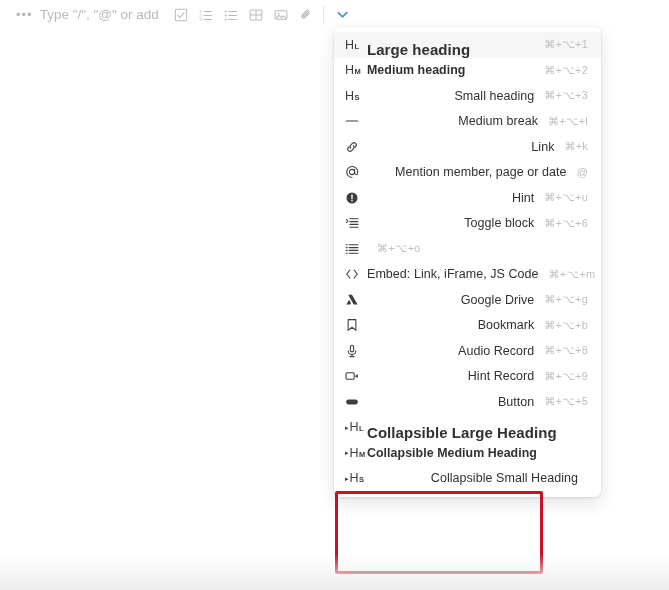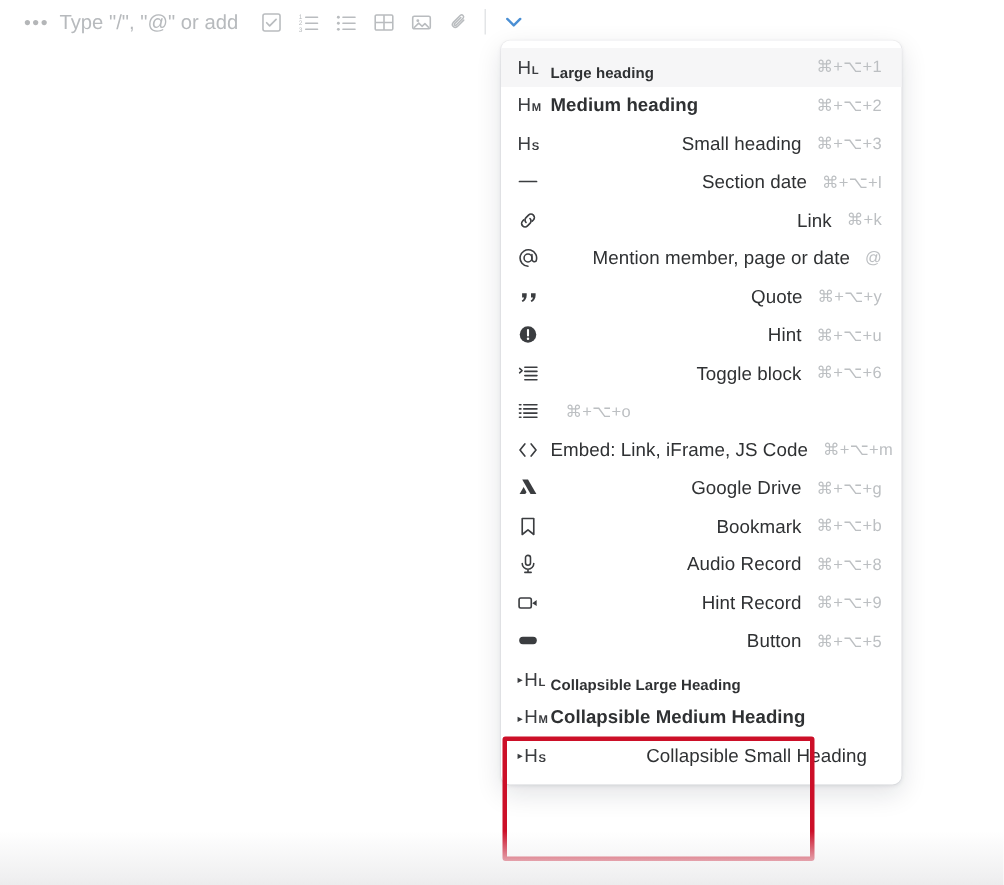--- a/index.html
+++ b/index.html
@@ -117,21 +117,21 @@
     justify-content: flex-start;
     color: #3b3d40;
   }
   .mi-label {
     flex: 1;
     font-size: 12.5px;
     color: #2f3133;
     white-space: nowrap;
     letter-spacing: 0.05px;
   }
-  .mi-label.w-bold   { font-weight: bold; font-size: 10px; margin-top: 10px; }
+  .mi-label.w-bold   { font-weight: bold; font-size: 15px; margin-top: 10px; }
   .mi-label.w-semi   { font-weight: bold; font-size: 12.4px; }
   .mi-label.w-normal { font-weight: normal; text-align: right; }
   .mi-shortcut {
     font-size: 11px;
     color: #bcbfc2;
     white-space: nowrap;
     letter-spacing: 0.2px;
     margin-left: 10px;
   }
 
@@ -254,21 +254,21 @@
       </span>
       <span class="mi-label w-normal">Small heading</span>
       <span class="mi-shortcut">⌘+⌥+3</span>
     </div>
     <div class="menu-item">
       <span class="mi-icon">
         <svg width="14" height="14" viewBox="0 0 16 16">
           <path d="M1.5 8h13" stroke="currentColor" stroke-width="1.3" stroke-linecap="round"></path>
         </svg>
       </span>
-      <span class="mi-label w-normal">Section date</span>
+      <span class="mi-label w-normal">Medium break</span>
       <span class="mi-shortcut">⌘+⌥+l</span>
     </div>
     <div class="menu-item">
       <span class="mi-icon">
         <svg width="14" height="14" viewBox="0 0 16 16">
           <path d="M6.5 9.5a2.6 2.6 0 010-3.7l1.9-1.9a2.6 2.6 0 013.7 3.7l-.9.9" fill="none" stroke="currentColor" stroke-width="1.25" stroke-linecap="round"></path>
           <path d="M9.5 6.5a2.6 2.6 0 010 3.7l-1.9 1.9a2.6 2.6 0 01-3.7-3.7l.9-.9" fill="none" stroke="currentColor" stroke-width="1.25" stroke-linecap="round"></path>
         </svg>
       </span>
       <span class="mi-label w-normal">Link</span>
@@ -276,29 +276,20 @@
     </div>
     <div class="menu-item">
       <span class="mi-icon">
         <svg width="14" height="14" viewBox="0 0 16 16">
           <circle cx="8" cy="8" r="3" fill="none" stroke="currentColor" stroke-width="1.2"></circle>
           <path d="M11 5.3v3.9a1.9 1.9 0 003.1 1.2A6.3 6.3 0 108 14.3" fill="none" stroke="currentColor" stroke-width="1.2" stroke-linecap="round"></path>
         </svg>
       </span>
       <span class="mi-label w-normal">Mention member, page or date</span>
       <span class="mi-shortcut">@</span>
-    </div>
-    <div class="menu-item">
-      <span class="mi-icon">
-        <svg width="14" height="14" viewBox="0 0 16 16">
-          <path d="M2.2 10.6c0-2.4 1.1-4.2 3.1-5.2l.7 1.1c-1.1.7-1.7 1.5-1.8 2.4h1.5v3.2H2.2v-1.5zM9 10.6c0-2.4 1.1-4.2 3.1-5.2l.7 1.1c-1.1.7-1.7 1.5-1.8 2.4h1.5v3.2H9v-1.5z" fill="currentColor" transform="rotate(180 8 8.6)"></path>
-        </svg>
-      </span>
-      <span class="mi-label w-normal">Quote</span>
-      <span class="mi-shortcut">⌘+⌥+y</span>
     </div>
     <div class="menu-item">
       <span class="mi-icon">
         <svg width="14" height="14" viewBox="0 0 16 16">
           <circle cx="8" cy="8" r="6.3" fill="currentColor"></circle>
           <path d="M8 4.6v4.2" stroke="#ffffff" stroke-width="1.6" stroke-linecap="round"></path>
           <circle cx="8" cy="11.2" r="0.95" fill="#ffffff"></circle>
         </svg>
       </span>
       <span class="mi-label w-normal">Hint</span>

